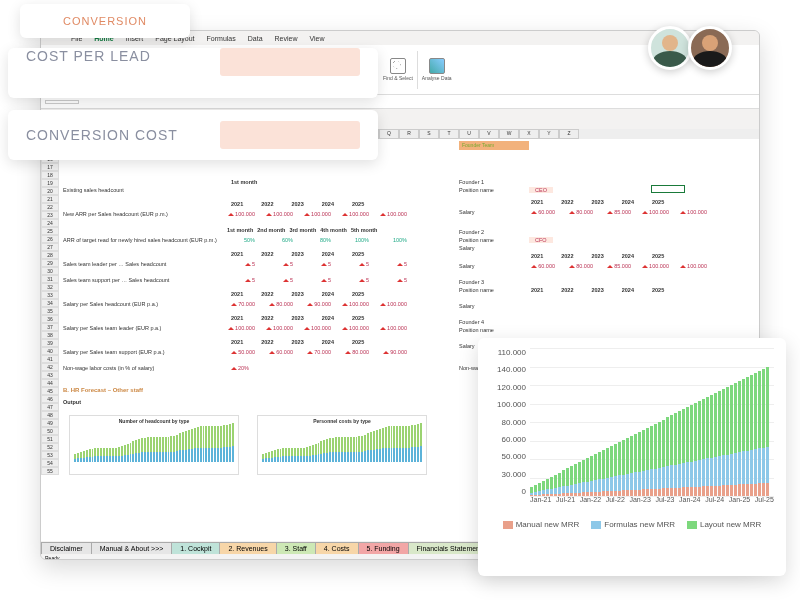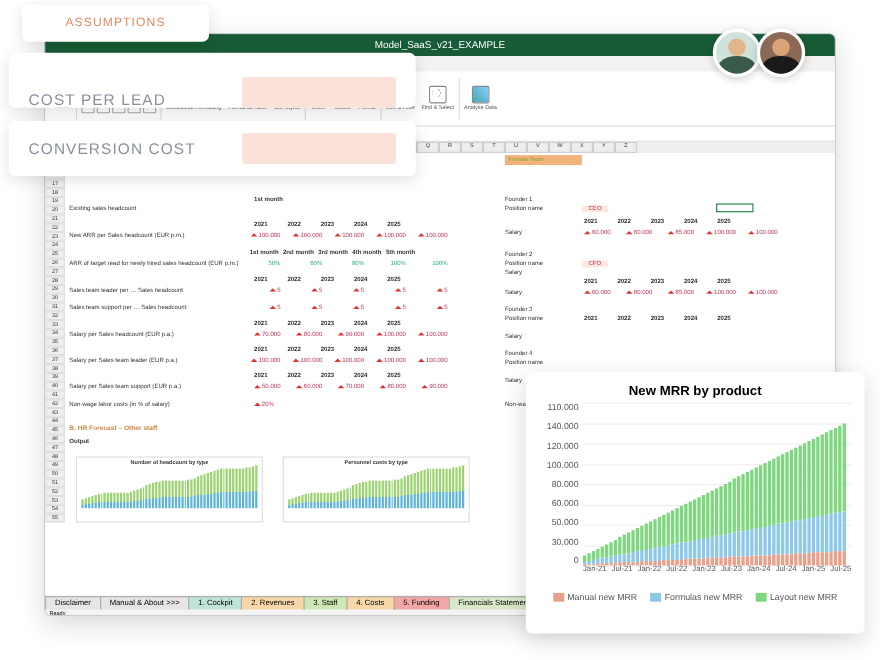--- a/index.html
+++ b/index.html
@@ -59,21 +59,21 @@
   .st.rev { background: #f7d6a8; }
   .st.staff { background: #cde8b5; }
   .st.costs { background: #f7d6a8; }
   .st.fund { background: #f2a6a6; }
   .st.fin { background: #d9e8c9; }
   .statusbar { position:absolute;bottom:0;left:0;right:0;height:4px;background:#f3f3f3;font-size:5px;}
 
   
   .card { position: absolute; background: #fff; border-radius: 6px; box-shadow: 0 4px 14px rgba(0,0,0,0.12); color: #8a8fa0; letter-spacing: 1px; }
   .card-assump { left: 20px; top: 4px; width: 170px; height: 34px; display:flex;align-items:center;justify-content:center; font-size: 11px; color:#e08a64; }
-  .card-cpl { left: 8px; top: 48px; width: 370px; height: 50px; display:flex;align-items:flex-end;padding:0 18px; font-size: 14px; }
+  .card-cpl { left: 8px; top: 48px; width: 370px; height: 50px; display:flex;align-items:flex-start;padding:0 18px; font-size: 14px; }
   .card-conv { left: 8px; top: 110px; width: 370px; height: 50px; display:flex;align-items:center;padding:0 18px; font-size: 14px; }
   .card-cpl .swatch, .card-conv .swatch { width: 140px; height: 28px; background:#fbe2d8; border-radius:3px; margin-left:auto; }
 
   
   .chart-card { position: absolute; left: 478px; top: 338px; width: 308px; height: 238px; background: #fff; border-radius: 6px; box-shadow: 0 6px 20px rgba(0,0,0,0.15); padding: 10px 12px; }
   .chart-title { font-size: 12px; font-weight: 600; text-align: center; margin-bottom: 4px; }
   .plot { position: relative; height: 166px; }
   .yaxis { position: absolute; left: 0; top: 0; bottom: 18px; width: 40px; display: flex; flex-direction: column; justify-content: space-between; font-size: 8px; color: #555; text-align: right; padding-right: 4px; }
   .grid { position: absolute; left: 40px; right: 0; top: 0; bottom: 18px; }
   .gridline { position: absolute; left: 0; right: 0; height: 1px; background: #eee; }
@@ -94,23 +94,20 @@
   .av1 { left: 648px; top: 26px; background:#cfe3dc;}
   .av1 .bust{ background:#3a5a4a;}
   .av2 { left: 688px; top: 26px; background:#8a6a55;}
   .av2 .head{ background:#d9a277;}
   .av2 .bust{ background:#1a1a1a;}
 </style>
 </head>
 <body>
 
 <div class="excel">
-  <div class="titlebar">
-    <span>Model_SaaS_v21_EXAMPLE</span>
-  </div>
   <div class="ribbon-tabs" id="ribbon-tabs">
       <span>File</span>
       <span class="active">Home</span>
       <span>Insert</span>
       <span>Page Layout</span>
       <span>Formulas</span>
       <span>Data</span>
       <span>Review</span>
       <span>View</span>
     </div>
@@ -556,42 +553,41 @@
       <div class="st rev">2. Revenues</div>
       <div class="st staff">3. Staff</div>
       <div class="st costs">4. Costs</div>
       <div class="st fund">5. Funding</div>
       <div class="st fin">Financials Statement</div>
     </div>
   <div class="statusbar"><span style="padding-left:4px;">Ready</span></div>
 </div>
 
 <div class="card card-assump">
-  <span>ASSUMPTIONS</span>
+  <span>CONVERSION</span>
 </div>
 <div class="card card-cpl">
   <span>COST PER LEAD</span>
     <div class="swatch"></div>
 </div>
 <div class="card card-conv">
   <span>CONVERSION COST</span>
     <div class="swatch"></div>
 </div>
 
 <div class="avatar inner av1">
     <div class="head"></div>
     <div class="bust"></div>
   </div>
 <div class="avatar inner av2">
     <div class="head"></div>
     <div class="bust"></div>
   </div>
 
 <div class="chart-card">
-  <div class="chart-title">New MRR by product</div>
   <div class="plot">
     <div class="yaxis" id="yaxis">
         <div>110.000</div>
         <div>140.000</div>
         <div>120.000</div>
         <div>100.000</div>
         <div>80.000</div>
         <div>60.000</div>
         <div>50.000</div>
         <div>30.000</div>

